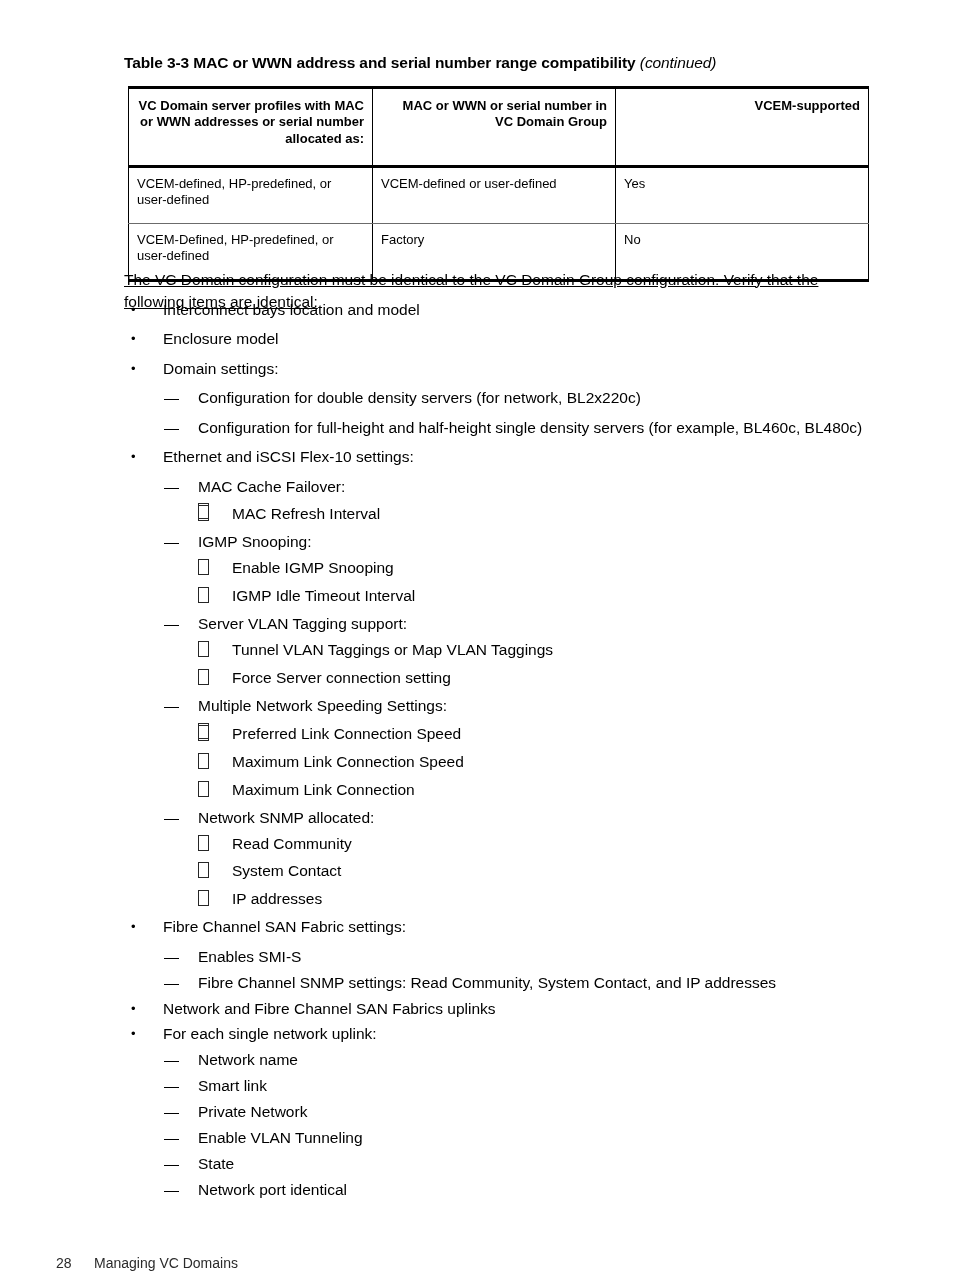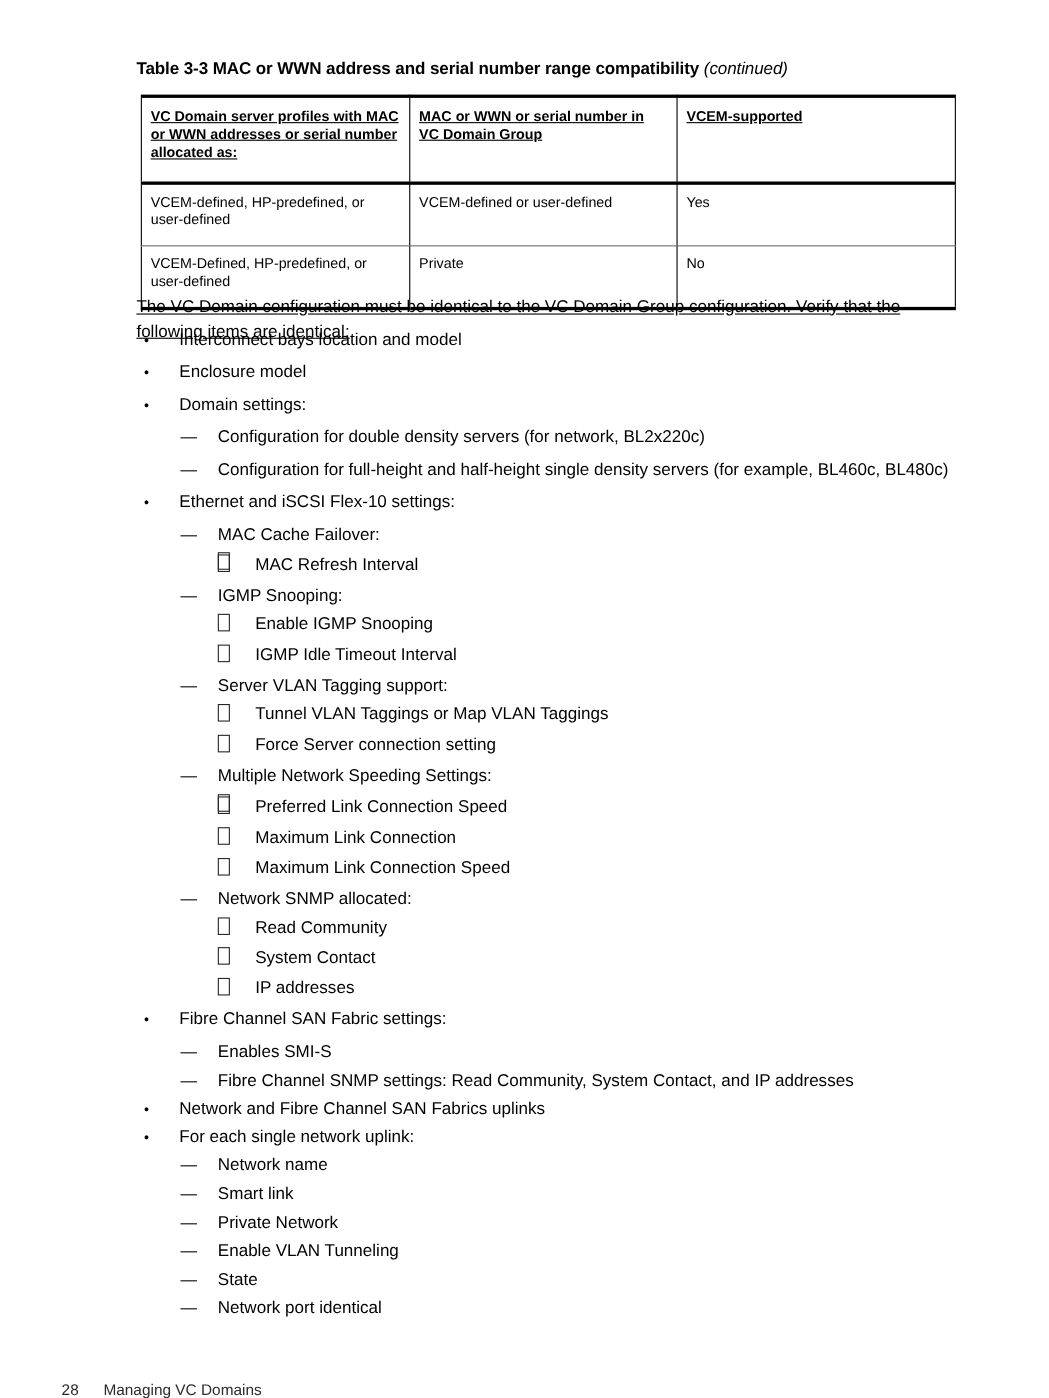--- a/index.html
+++ b/index.html
@@ -59,22 +59,21 @@
   table.compat td {
     vertical-align: top;
     padding: 8px 8px 9px 8px;
     font-size: 13px;
     line-height: 1.26;
     border-left: 1.2px solid #000;
     border-right: 1.2px solid #000;
   }
   table.compat th {
     font-weight: bold;
-    text-align: left;
-    text-decoration: underline;
+    text-align: right;
   }
   table.compat thead tr {
     border-top: 3.5px solid #000;
     border-bottom: 3.5px solid #000;
   }
   table.compat thead th {
     height: 58px;
     padding-top: 9px;
   }
   table.compat tbody tr.r1 td {
@@ -199,21 +198,21 @@
         </tr>
       </thead>
       <tbody>
         <tr class="r1">
           <td>VCEM-defined, HP-predefined, or user-defined</td>
           <td>VCEM-defined or user-defined</td>
           <td>Yes</td>
         </tr>
         <tr class="r2">
           <td>VCEM-Defined, HP-predefined, or user-defined</td>
-          <td>Private</td>
+          <td>Factory</td>
           <td>No</td>
         </tr>
       </tbody>
     </table>
   </div>
 
   <p class="intro">The VC Domain configuration must be identical to the VC Domain Group configuration. Verify that the following items are identical:</p>
 
   <div class="list-area">
 
@@ -291,25 +290,25 @@
     </div>
     <div class="li lvl3">
       <span class="mk"><span class="tofu"></span></span>
     </div>
     <div class="li lvl3">
       <span class="mk"><span class="tofu"></span></span>
       <span class="tx">Preferred Link Connection Speed</span>
     </div>
     <div class="li lvl3">
       <span class="mk"><span class="tofu"></span></span>
+      <span class="tx">Maximum Link Connection Speed</span>
+    </div>
+    <div class="li lvl3">
+      <span class="mk"><span class="tofu"></span></span>
       <span class="tx">Maximum Link Connection</span>
-    </div>
-    <div class="li lvl3">
-      <span class="mk"><span class="tofu"></span></span>
-      <span class="tx">Maximum Link Connection Speed</span>
     </div>
 
     <div class="li lvl2 tight gap-above">
       <span class="mk">—</span>
       <span class="tx">Network SNMP allocated:</span>
     </div>
     <div class="li lvl3">
       <span class="mk"><span class="tofu"></span></span>
       <span class="tx">Read Community</span>
     </div>

